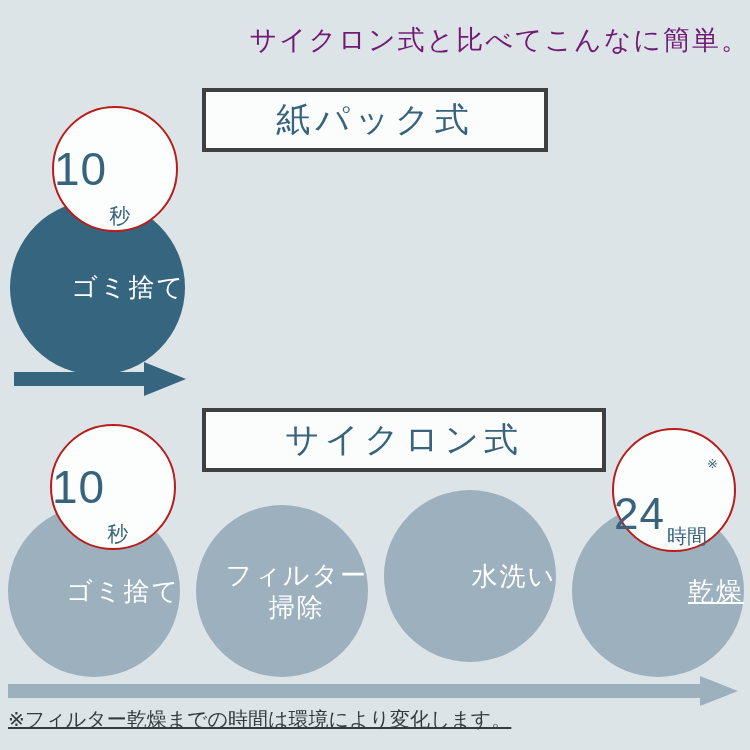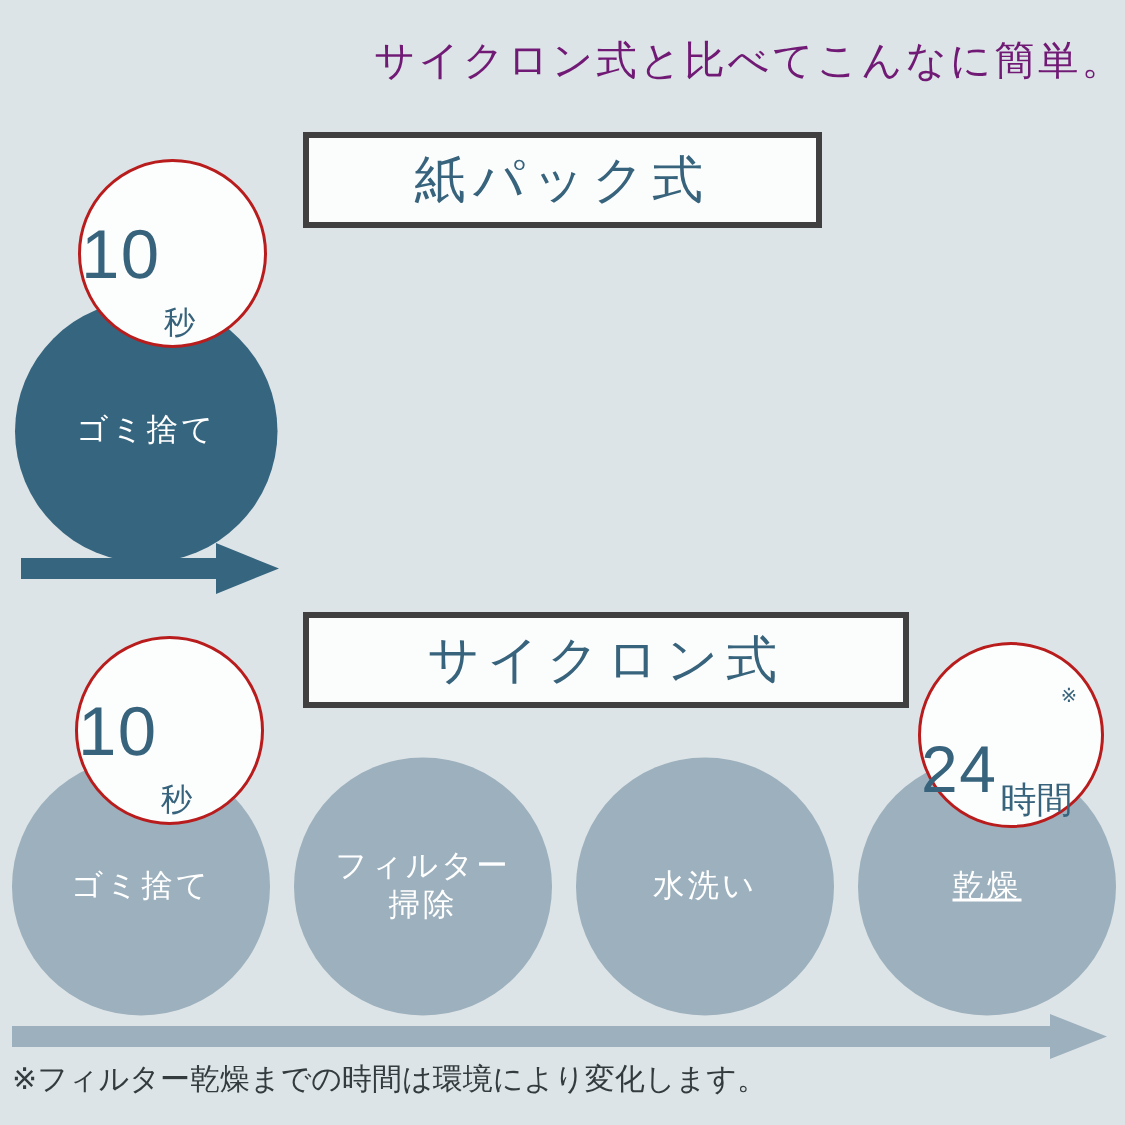--- a/index.html
+++ b/index.html
@@ -60,24 +60,24 @@
     width: 404px;
     height: 64px;
   }
 
   
   .step-circle {
     position: absolute;
     border-radius: 50%;
     display: flex;
     align-items: center;
-    justify-content: center;
+    justify-content: flex-end;
     text-align: center;
     color: #ffffff;
-    font-size: 21px;
+    font-size: 26px;
     letter-spacing: 2px;
     line-height: 1.25;
   }
   .step-circle.dark {
     background: #36657f;
   }
   .step-circle.gray {
     background: #9cb0bd;
   }
 
@@ -85,21 +85,21 @@
   #step-paper-trash {
     left: 10px;
     top: 200px;
     width: 175px;
     height: 175px;
   }
 
   
   #step-cyclone-trash   { left: 8px;   top: 505px; width: 172px; height: 172px; }
   #step-cyclone-filter  { left: 196px; top: 505px; width: 172px; height: 172px; }
-  #step-cyclone-wash    { left: 384px; top: 505px; width: 172px; height: 172px; }
+  #step-cyclone-wash    { left: 384px; top: 490px; width: 172px; height: 172px; }
   #step-cyclone-dry     { left: 572px; top: 505px; width: 172px; height: 172px; text-decoration: underline; }
 
   
   .time-badge {
     position: absolute;
     border-radius: 50%;
     background: #fcfdfd;
     border: 2px solid #b91c1c;
     box-sizing: border-box;
     display: flex;
@@ -125,21 +125,21 @@
     position: absolute;
     font-size: 13px;
     right: 16px;
     top: 26px;
     color: #37637c;
   }
   #badge-paper-10  { left: 52px;  top: 106px; width: 126px; height: 126px; }
   #badge-cyclone-10{ left: 50px;  top: 424px; width: 126px; height: 126px; }
   #badge-cyclone-24{ left: 612px; top: 428px; width: 124px; height: 124px; }
   #badge-cyclone-24 .num { font-size: 44px; margin-top: 48px; }
-  #badge-cyclone-24 .unit { font-size: 24px; }
+  #badge-cyclone-24 .unit { font-size: 20px; }
 
   
   .arrow {
     position: absolute;
   }
   #arrow-paperpack {
     left: 14px;
     top: 362px;
     width: 172px;
     height: 34px;
@@ -153,20 +153,21 @@
 
   
   .footnote {
     position: absolute;
     left: 8px;
     top: 706px;
     font-size: 20px;
     color: #333b3f;
     letter-spacing: 0px;
     white-space: nowrap;
+    text-decoration: underline;
   }
 </style>
 </head>
 <body>
 
 <div id="infographic">
 
   <div class="headline">サイクロン式と比べてこんなに簡単。</div>
 
   <div class="title-box" id="title-paperpack">紙パック式</div>

